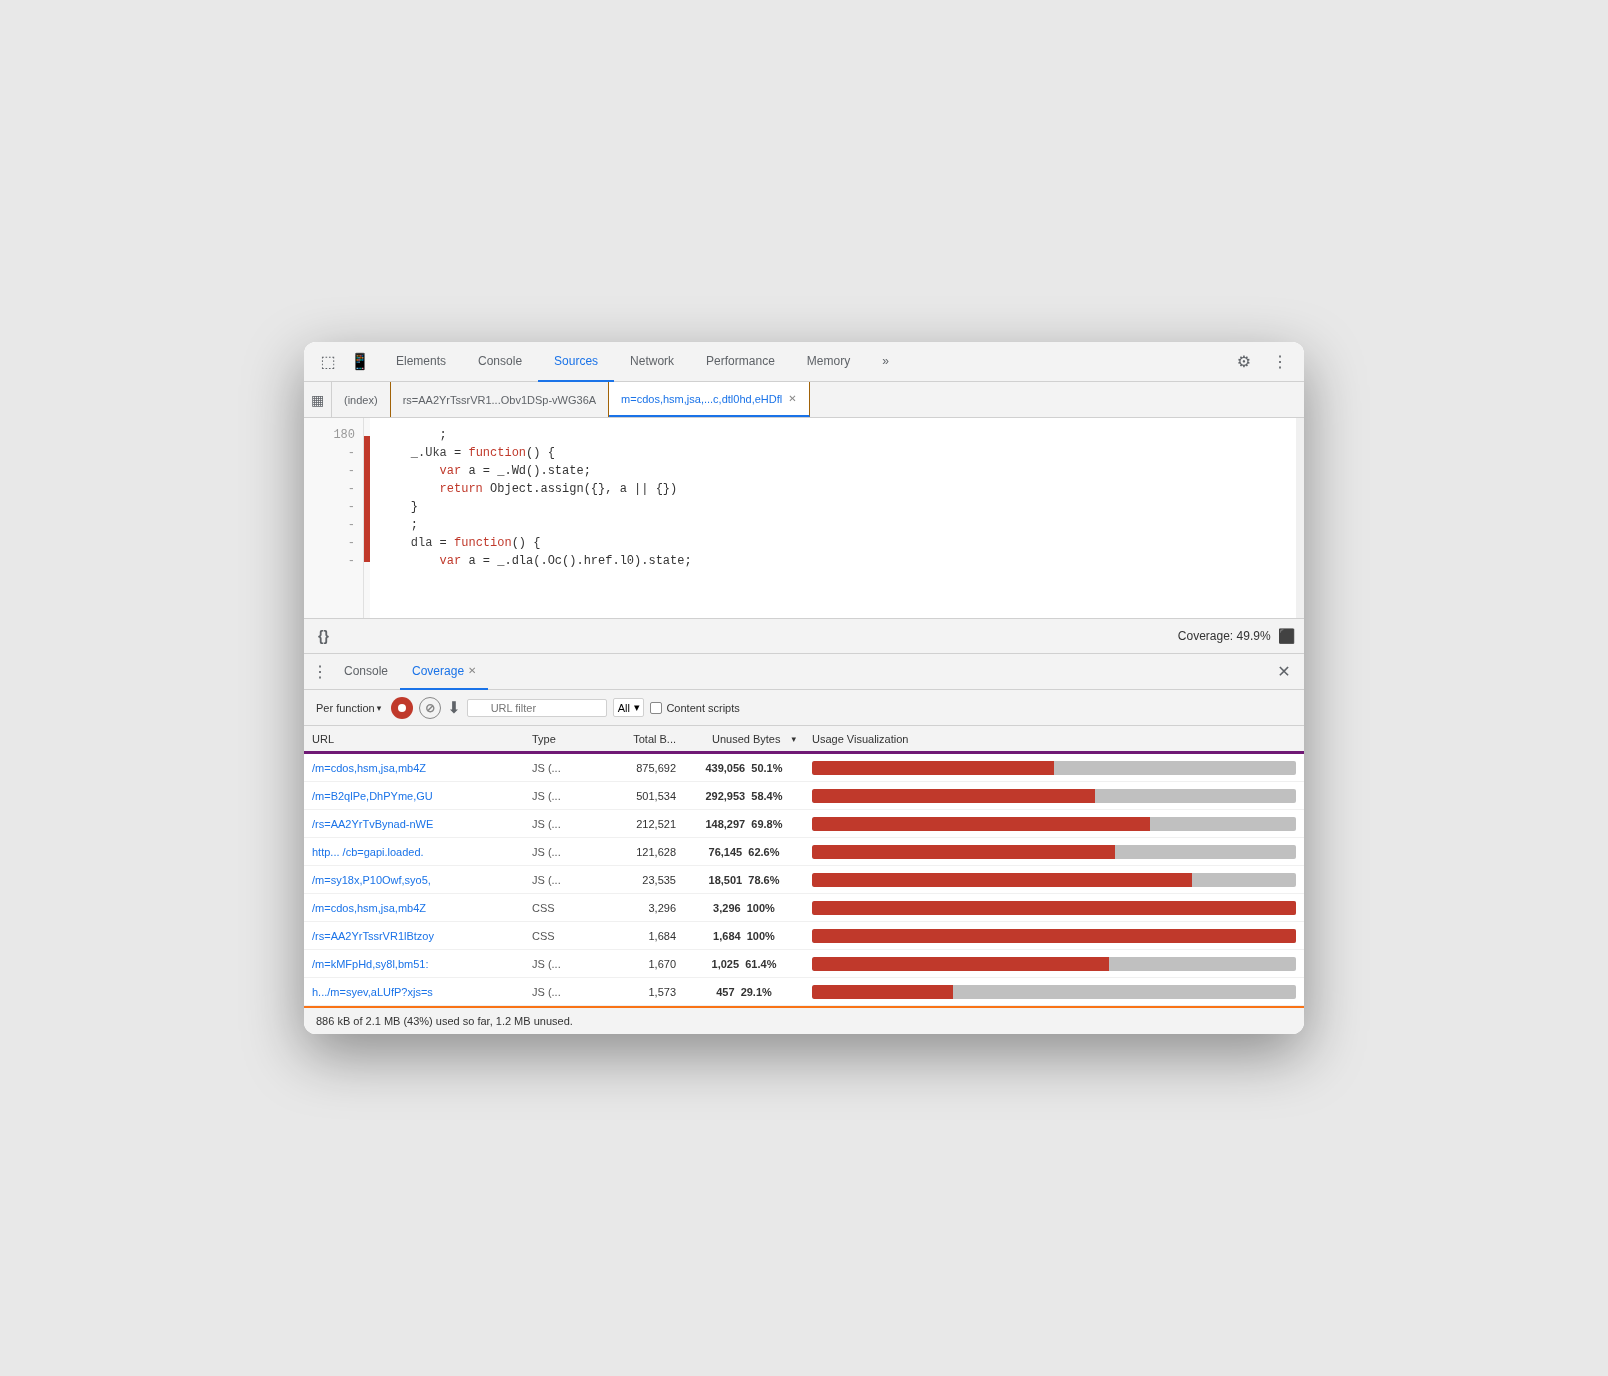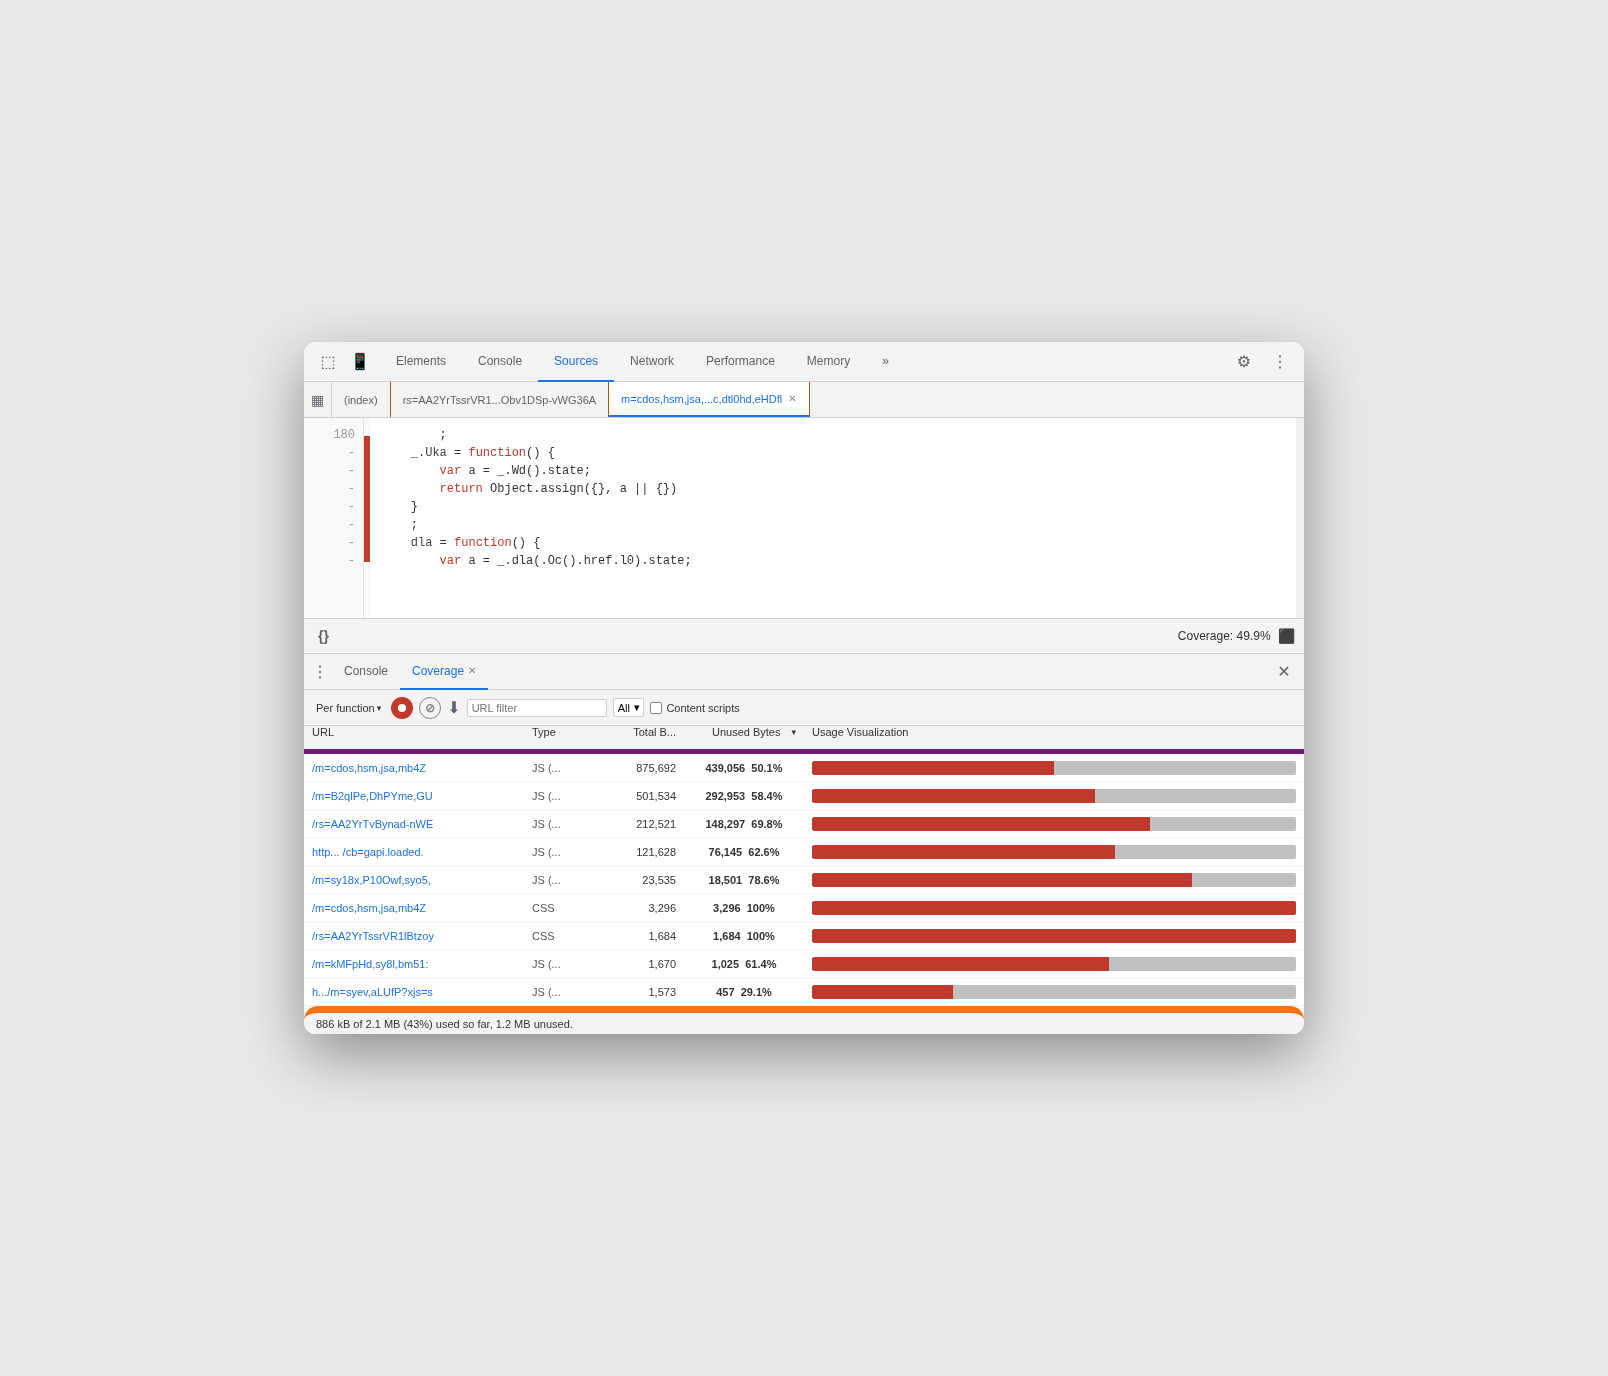--- a/index.html
+++ b/index.html
@@ -326,21 +326,21 @@
       font-weight: bold;
     }
     .download-btn {
       font-size: 16px;
       color: #5f6368;
       cursor: pointer;
     }
     .url-filter-input {
       border: 1px solid #d0d0d0;
       border-radius: 2px;
-      padding: 2px 4px;
+      padding: 2px 23px;
       font-size: 11px;
       color: #999;
       width: 140px;
       background: #fff;
       outline: none;
     }
     .filter-select {
       border: 1px solid #d0d0d0;
       border-radius: 2px;
       padding: 2px 4px;
@@ -369,23 +369,23 @@
     
     .coverage-table {
       flex: 1;
       overflow: auto;
       background: #fff;
       font-size: 11px;
     }
     .table-header {
       display: flex;
       background: #f3f3f3;
-      border-bottom: 5px solid #701a75;
+      border-bottom: 3px solid #701a75;
       height: 28px;
-      align-items: flex-start;
+      align-items: center;
       position: sticky;
       top: 0;
     }
     .th {
       padding: 0 8px;
       font-size: 11px;
       color: #333;
       font-weight: 500;
       white-space: nowrap;
     }
@@ -424,28 +424,27 @@
       display: flex;
     }
     .viz-bar-red {
       height: 100%;
       background: #c0392b;
       border-radius: 2px 0 0 2px;
     }
     
     .status-bar {
       background: #f3f3f3;
-      border-top: 7px solid #f97316;
+      border-top: 2px solid #f97316;
       height: 28px;
       display: flex;
       align-items: center;
       padding: 0 12px;
       font-size: 11px;
       color: #333;
-      border-radius: 14px;
     }
   </style>
 </head>
 <body>
 
 <div class="window">
 
 
   <div class="devtools-container">
 

